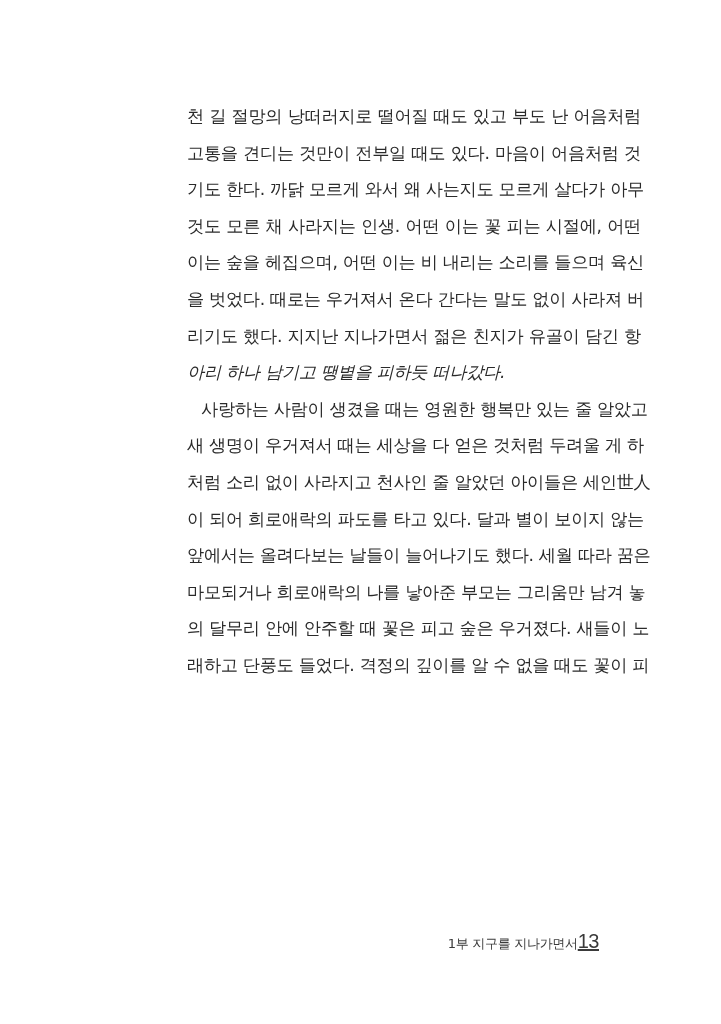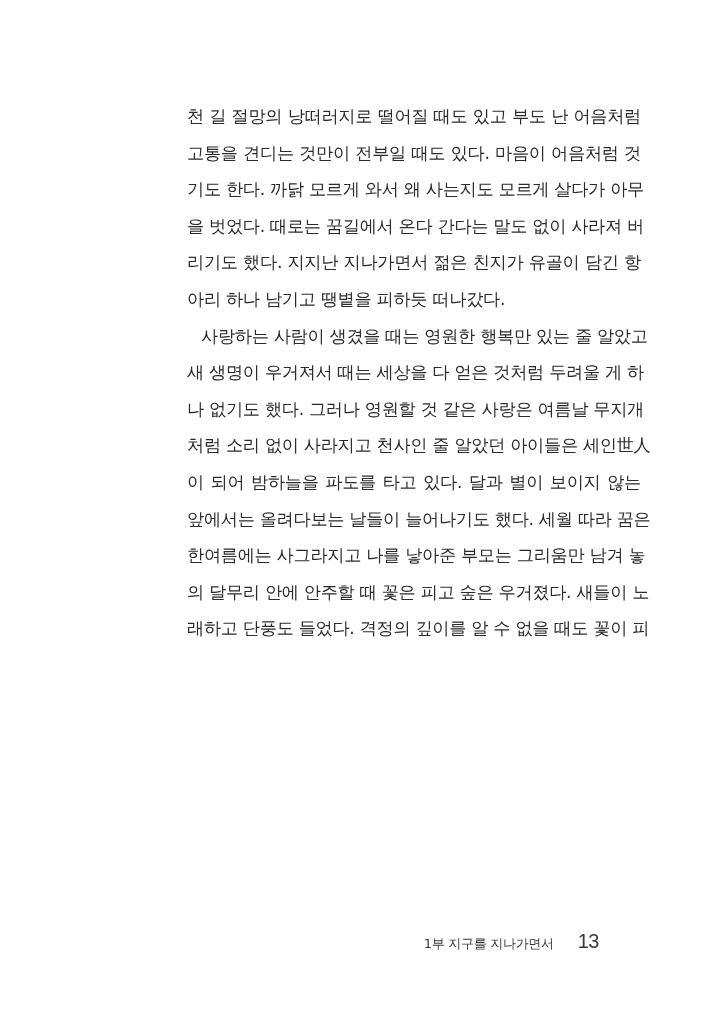--- a/index.html
+++ b/index.html
@@ -27,63 +27,66 @@
       height: 36.6px;
       line-height: 36.6px;
       font-size: 17.2px;
       white-space: nowrap;
       text-align: justify;
       text-align-last: justify;
       letter-spacing: -0.3px;
     }
     .line.last {
       text-align-last: left;
+      font-style: italic;
     }
     .line.indent {
       padding-left: 14px;
     }
     .footer {
       position: absolute;
       right: 122px;
       top: 930px;
       display: flex;
       align-items: baseline;
-      gap: 24px;
+      gap: 0;
       color: #3a3a3a;
     }
     .running-title {
       font-size: 13px;
       letter-spacing: -0.3px;
     }
     .page-number {
       font-size: 20px;
       font-family: "Liberation Sans", sans-serif;
       letter-spacing: -0.5px;
+      text-decoration: underline;
     }
   </style>
 </head>
 <body>
 
 <div class="page-body">
   <div class="paragraph">
     <span class="line">천 길 절망의 낭떠러지로 떨어질 때도 있고 부도 난 어음처럼</span>
     <span class="line">고통을 견디는 것만이 전부일 때도 있다. 마음이 어음처럼 것</span>
     <span class="line">기도 한다. 까닭 모르게 와서 왜 사는지도 모르게 살다가 아무</span>
-    <span class="line">을 벗었다. 때로는 꿈길에서 온다 간다는 말도 없이 사라져 버</span>
+    <span class="line">것도 모른 채 사라지는 인생. 어떤 이는 꽃 피는 시절에, 어떤</span>
+    <span class="line">이는 숲을 헤집으며, 어떤 이는 비 내리는 소리를 들으며 육신</span>
+    <span class="line">을 벗었다. 때로는 우거져서 온다 간다는 말도 없이 사라져 버</span>
     <span class="line">리기도 했다. 지지난 지나가면서 젊은 친지가 유골이 담긴 항</span>
     <span class="line last">아리 하나 남기고 땡볕을 피하듯 떠나갔다.</span>
   </div>
   <div class="paragraph">
     <span class="line indent">사랑하는 사람이 생겼을 때는 영원한 행복만 있는 줄 알았고</span>
     <span class="line">새 생명이 우거져서 때는 세상을 다 얻은 것처럼 두려울 게 하</span>
-    <span class="line">나 없기도 했다. 그러나 영원할 것 같은 사랑은 여름날 무지개</span>
     <span class="line">처럼 소리 없이 사라지고 천사인 줄 알았던 아이들은 세인世人</span>
-    <span class="line">이 되어 밤하늘을 파도를 타고 있다. 달과 별이 보이지 않는</span>
+    <span class="line">이 되어 희로애락의 파도를 타고 있다. 달과 별이 보이지 않는</span>
     <span class="line">앞에서는 올려다보는 날들이 늘어나기도 했다. 세월 따라 꿈은</span>
-    <span class="line">한여름에는 사그라지고 나를 낳아준 부모는 그리움만 남겨 놓</span>
+    <span class="line">마모되거나 희로애락의 나를 낳아준 부모는 그리움만 남겨 놓</span>
     <span class="line">의 달무리 안에 안주할 때 꽃은 피고 숲은 우거졌다. 새들이 노</span>
     <span class="line">래하고 단풍도 들었다. 격정의 깊이를 알 수 없을 때도 꽃이 피</span>
   </div>
 </div>
 
 <div class="footer">
   <span class="running-title">1부 지구를 지나가면서</span>
   <span class="page-number">13</span>
 </div>
 

